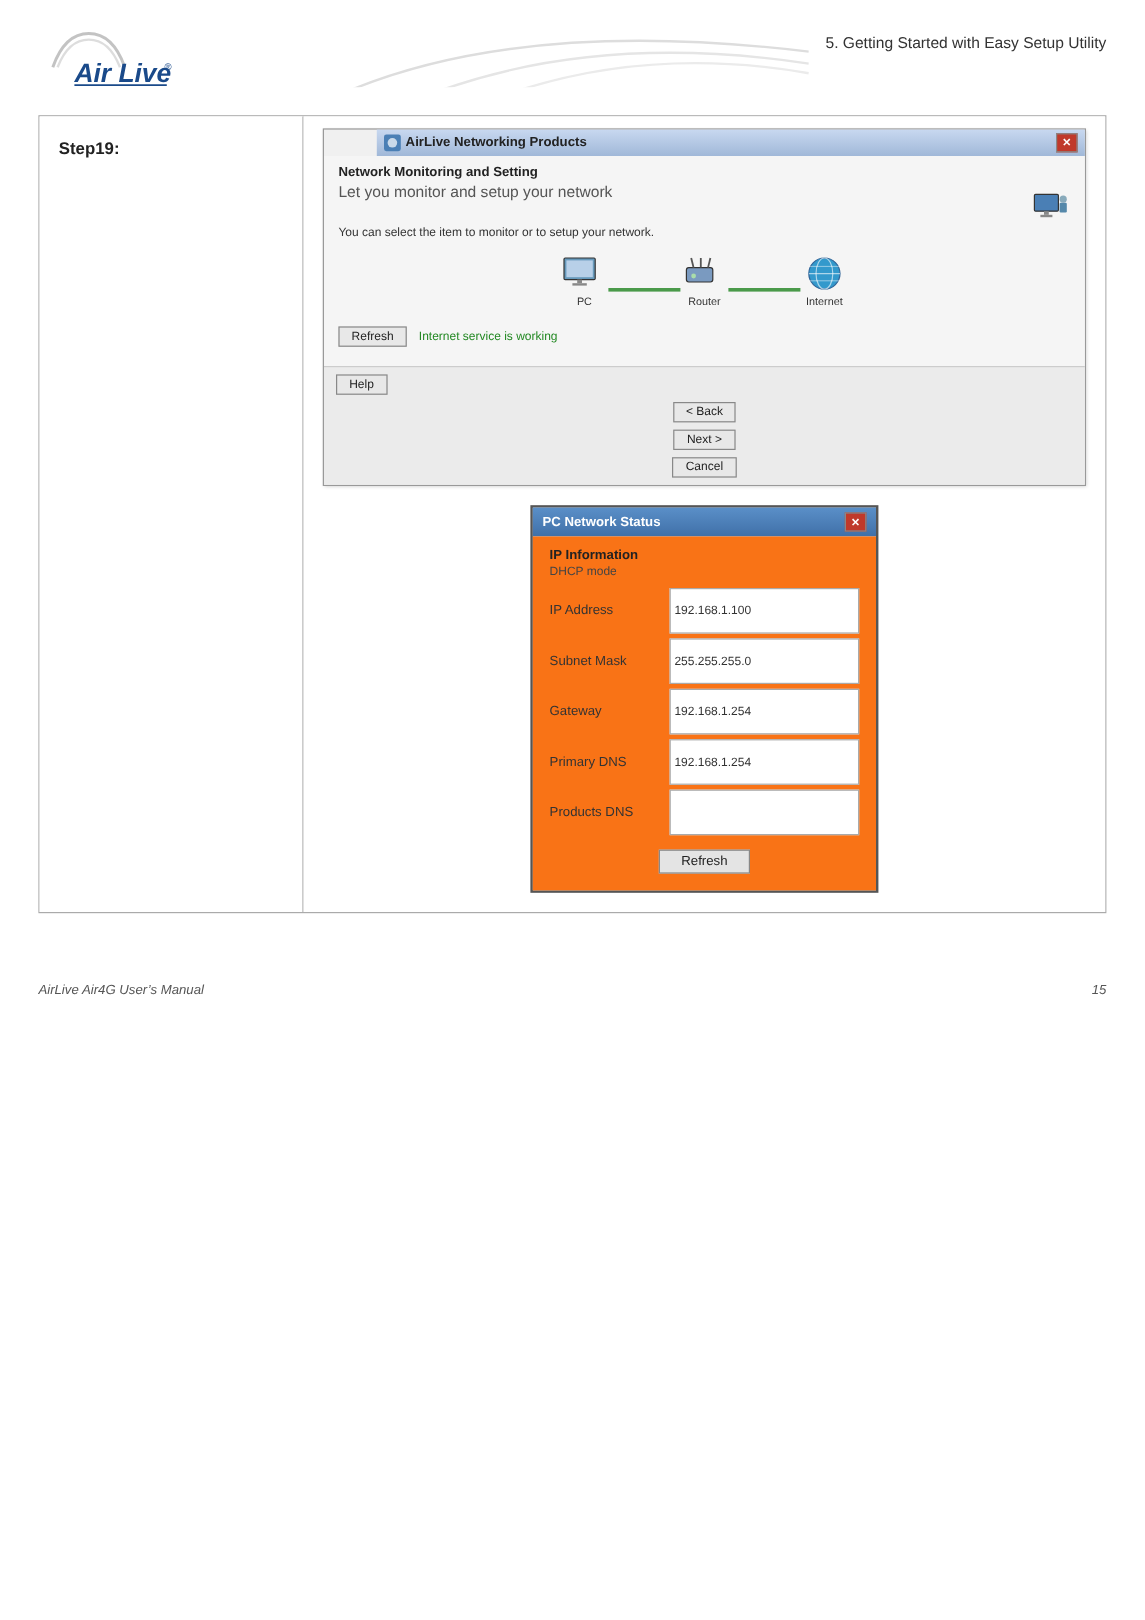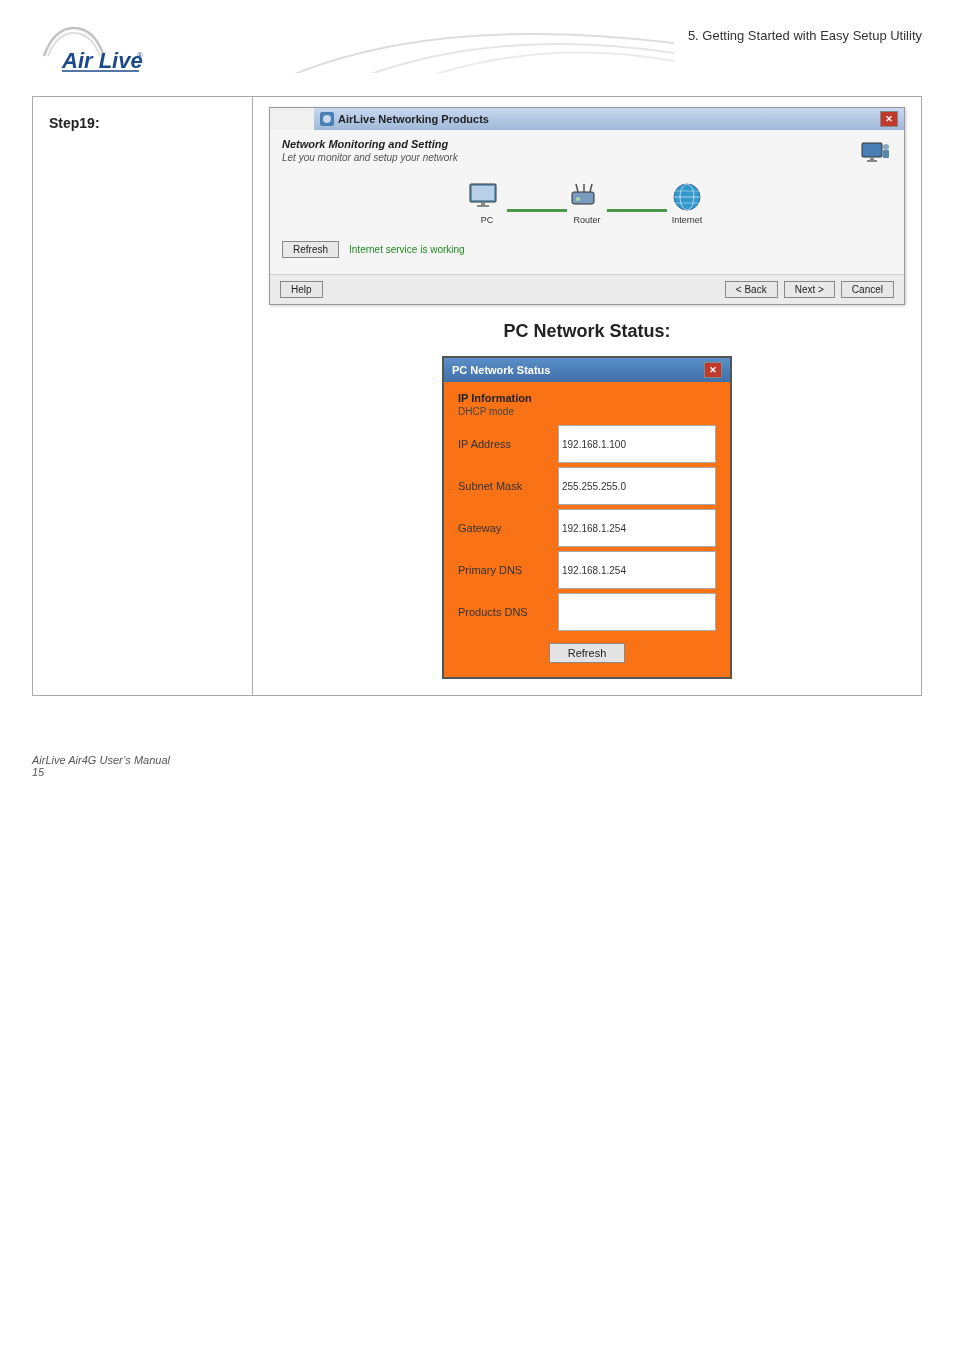--- a/index.html
+++ b/index.html
@@ -123,23 +123,23 @@
     .win-body {
       padding: 8px 12px;
       background: #f5f5f5;
     }
     .win-subtitle {
       font-weight: bold;
       font-size: 11px;
       margin-bottom: 2px;
     }
     .win-subtitle-desc {
-      font-size: 10px;
+      font-size: 13px;
       color: #555;
-      margin-bottom: 6px;
+      margin-bottom: 22px;
     }
     .win-desc-text {
       font-size: 10px;
       margin-bottom: 10px;
       color: #333;
     }
 
     
     .network-diagram {
       display: flex;
@@ -191,20 +191,21 @@
     }
 
     .win-dialog-footer {
       display: flex;
       align-items: center;
       justify-content: flex-end;
       gap: 6px;
       border-top: 1px solid #ccc;
       padding: 6px 10px;
       background: #ebebeb;
+      flex-direction: column;
     }
 
     
     .pc-status-title {
       font-size: 18px;
       font-weight: bold;
       text-align: center;
       margin: 10px 0 14px 0;
       color: #222;
     }
@@ -289,21 +290,20 @@
 
     
     .page-footer {
       display: flex;
       justify-content: space-between;
       padding: 18px 32px;
       font-size: 11px;
       color: #555;
       font-style: italic;
       margin-top: 40px;
-      flex-direction: column;
     }
   </style>
 </head>
 <body>
 
 <div class="page-header">
   <div class="logo-area">
 
     <svg class="logo-svg" viewBox="0 0 130 60" xmlns="http://www.w3.org/2000/svg">
 
@@ -343,37 +343,38 @@
               <circle cx="5" cy="5" r="4" fill="#fff" opacity="0.7"></circle>
             </svg>
           </div>
           <span>AirLive Networking Products</span>
         </div>
         <div class="win-close-btn">
           <span class="win-close-x">✕</span>
         </div>
       </div>
       <div class="win-body">
-        <div style="display:flex; justify-content:space-between; align-items:flex-end;font-style:italic;">
+        <div style="display:flex; justify-content:space-between; align-items:flex-end;">
           <div>
             <div class="win-subtitle">Network Monitoring and Setting</div>
             <div class="win-subtitle-desc">Let you monitor and setup your network</div>
           </div>
 
           <div>
             <svg width="32" height="28" viewBox="0 0 32 28" xmlns="http://www.w3.org/2000/svg">
               <rect x="2" y="4" width="20" height="14" rx="1" fill="#4a7fb5" stroke="#333" stroke-width="1"></rect>
               <rect x="10" y="18" width="4" height="3" fill="#888"></rect>
               <rect x="7" y="21" width="10" height="2" fill="#888"></rect>
 
               <circle cx="26" cy="8" r="3" fill="#8ab"></circle>
               <rect x="23" y="11" width="6" height="8" rx="1" fill="#5588aa"></rect>
             </svg>
           </div>
         </div>
+        <div class="win-desc-text">You can select the item to monitor or to setup your network.</div>
 
         <div class="network-diagram">
 
           <div class="net-item">
             <div class="net-icon">
               <svg width="38" height="30" viewBox="0 0 38 30" xmlns="http://www.w3.org/2000/svg">
                 <rect x="2" y="2" width="26" height="18" rx="1" fill="#6699bb" stroke="#333" stroke-width="1"></rect>
                 <rect x="4" y="4" width="22" height="14" fill="#b8d0e8"></rect>
                 <rect x="13" y="20" width="4" height="3" fill="#888"></rect>
                 <rect x="9" y="23" width="12" height="2" fill="#888"></rect>
@@ -420,21 +421,20 @@
       </div>
 
       <div class="win-dialog-footer">
         <button class="win-btn" style="margin-right:auto;">Help</button>
         <button class="win-btn">&lt; Back</button>
         <button class="win-btn">Next &gt;</button>
         <button class="win-btn">Cancel</button>
       </div>
     </div>
 
-    <div class="pc-status-title">PC Network Status:</div>
 
     <div class="pc-net-dialog">
       <div class="pc-net-titlebar">
         <span>PC Network Status</span>
         <div class="pc-net-close">
           <span>✕</span>
         </div>
       </div>
       <div class="pc-net-body">
         <div class="pc-net-section-title">IP Information</div>

